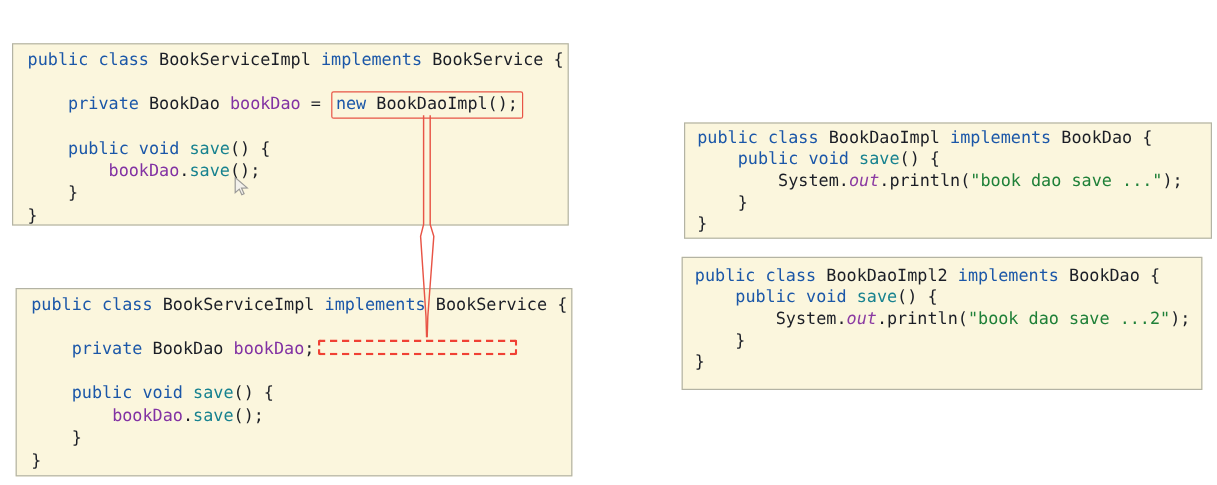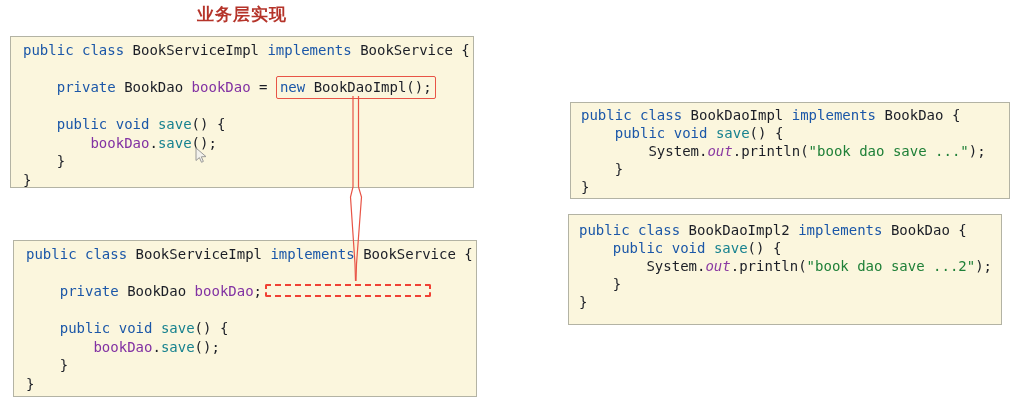--- a/index.html
+++ b/index.html
@@ -52,21 +52,20 @@
     vertical-align:-1px;
   }
 
   .overlay { position:absolute; left:0; top:0; pointer-events:none; }
 </style>
 </head>
 <body>
 
 <div class="canvas">
 
-  <div class="title" id="title-left">业务层实现</div>
   <div class="title" id="title-right">数据层实现</div>
 
   <pre class="codeblock" id="block-svc-new"><div class="line"><span class="tk-k">public class </span><span class="tk-p">BookServiceImpl </span><span class="tk-k">implements </span><span class="tk-p">BookService {</span></div><div class="line">&nbsp;</div><div class="line"><span class="tk-p">    </span><span class="tk-k">private </span><span class="tk-p">BookDao </span><span class="tk-v">bookDao</span><span class="tk-p"> = </span><span class="redbox"><span class="tk-k">new</span><span class="tk-p"> BookDaoImpl();</span></span></div><div class="line">&nbsp;</div><div class="line"><span class="tk-p">    </span><span class="tk-k">public void </span><span class="tk-m">save</span><span class="tk-p">() {</span></div><div class="line"><span class="tk-p">        </span><span class="tk-v">bookDao</span><span class="tk-p">.</span><span class="tk-m">save</span><span class="tk-p">();</span></div><div class="line"><span class="tk-p">    }</span></div><div class="line"><span class="tk-p">}</span></div></pre>
   <pre class="codeblock" id="block-svc-field"><div class="line"><span class="tk-k">public class </span><span class="tk-p">BookServiceImpl </span><span class="tk-k">implements </span><span class="tk-p">BookService {</span></div><div class="line">&nbsp;</div><div class="line"><span class="tk-p">    </span><span class="tk-k">private </span><span class="tk-p">BookDao </span><span class="tk-v">bookDao</span><span class="tk-p">;</span><span class="dashbox"></span></div><div class="line">&nbsp;</div><div class="line"><span class="tk-p">    </span><span class="tk-k">public void </span><span class="tk-m">save</span><span class="tk-p">() {</span></div><div class="line"><span class="tk-p">        </span><span class="tk-v">bookDao</span><span class="tk-p">.</span><span class="tk-m">save</span><span class="tk-p">();</span></div><div class="line"><span class="tk-p">    }</span></div><div class="line"><span class="tk-p">}</span></div></pre>
   <pre class="codeblock" id="block-dao-1"><div class="line"><span class="tk-k">public class </span><span class="tk-p">BookDaoImpl </span><span class="tk-k">implements </span><span class="tk-p">BookDao {</span></div><div class="line"><span class="tk-p">    </span><span class="tk-k">public void </span><span class="tk-m">save</span><span class="tk-p">() {</span></div><div class="line"><span class="tk-p">        System.</span><span class="tk-f">out</span><span class="tk-p">.println(</span><span class="tk-s">"book dao save ..."</span><span class="tk-p">);</span></div><div class="line"><span class="tk-p">    }</span></div><div class="line"><span class="tk-p">}</span></div></pre>
   <pre class="codeblock" id="block-dao-2"><div class="line"><span class="tk-k">public class </span><span class="tk-p">BookDaoImpl2 </span><span class="tk-k">implements </span><span class="tk-p">BookDao {</span></div><div class="line"><span class="tk-p">    </span><span class="tk-k">public void </span><span class="tk-m">save</span><span class="tk-p">() {</span></div><div class="line"><span class="tk-p">        System.</span><span class="tk-f">out</span><span class="tk-p">.println(</span><span class="tk-s">"book dao save ...2"</span><span class="tk-p">);</span></div><div class="line"><span class="tk-p">    }</span></div><div class="line"><span class="tk-p">}</span></div></pre>
 
   <svg class="overlay" width="1014" height="404">
     <path d="M353,96 L353,187 L350.5,197 L355,264 L355.5,281" fill="none" stroke="#e85446" stroke-width="1.2"></path>
     <path d="M358.5,96 L358.5,187 L361.5,197 L356.5,264 L356,281" fill="none" stroke="#e85446" stroke-width="1.2"></path>

